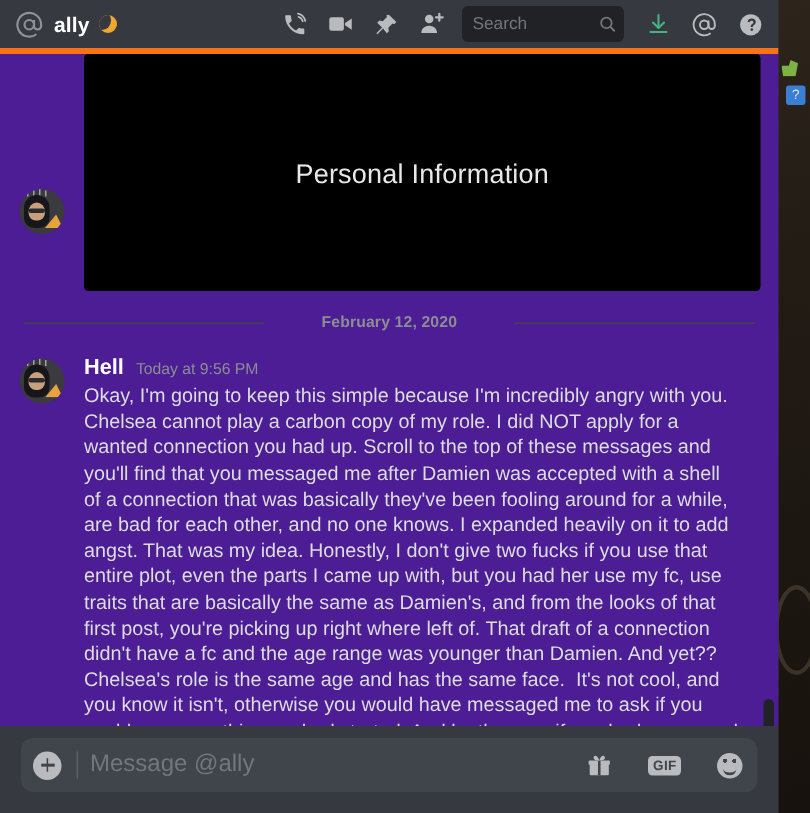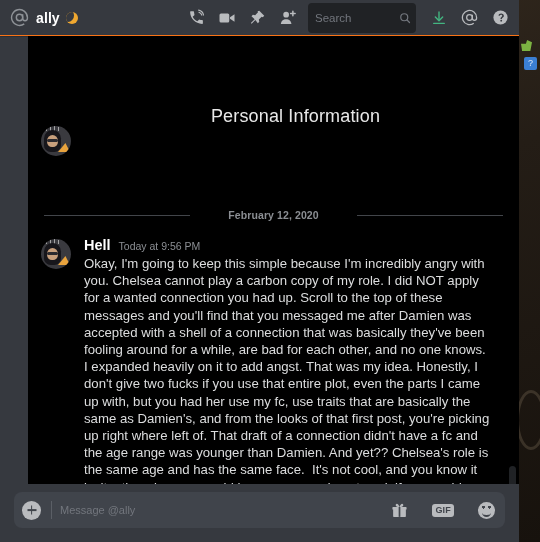--- a/index.html
+++ b/index.html
@@ -42,21 +42,21 @@
     width: 519px; height: 542px;
     background: #36393f;
     display: flex; flex-direction: column;
     overflow: hidden;
   }
 
   
   .header {
     height: 36px; flex: 0 0 36px;
     background: #36393f;
-    border-bottom: 1px solid #f97316;
+    border-bottom: 4px solid #f97316;
     display: flex; align-items: center;
     padding: 0 8px 0 10px;
     box-shadow: 0 1px 0 rgba(0,0,0,.18);
   }
   .hdr-at {
     width: 19px; height: 19px; flex: 0 0 19px;
     margin-right: 7px;
     color: #8e9297;
     display: flex; align-items: center; justify-content: center;
   }
@@ -82,21 +82,21 @@
     left: -4px; top: -3px;
     width: 12px; height: 13px;
     border-radius: 50%;
     background: #36393f;
   }
   .hdr-spacer { flex: 1 1 auto; }
   .hdr-icons { display: flex; align-items: center; gap: 13px; }
   .ico { color: #b9bbbe; display: flex; align-items: center; justify-content: center; cursor: pointer; }
 
   .searchbox {
-    width: 108px; height: 30px;
+    width: 108px; height: 24px;
     background: #202225;
     border-radius: 4px;
     display: flex; align-items: center;
     padding: 0 5px 0 7px;
     margin-left: 11px; margin-right: 3px;
   }
   .searchbox input {
     flex: 1 1 auto; min-width: 0;
     background: transparent; border: 0; outline: 0;
     color: #dcddde; font-size: 11.5px;
@@ -106,22 +106,21 @@
   .search-ico { color: #72767d; flex: 0 0 auto; display: flex; }
 
   .hdr-right { display: flex; align-items: center; gap: 14px; margin-left: 12px; margin-right: 2px; }
   .ico-green { color: #43b581; }
 
   
   .scroller {
     flex: 1 1 auto;
     position: relative;
     overflow: hidden;
-    background: #000000;
-    margin-left: 28px;
+    background: #4c1d95;
   }
   .msg-list { padding-bottom: 8px; }
 
   .msg {
     display: flex;
     padding: 0 12px 0 0;
     position: relative;
   }
   .avatar-col { flex: 0 0 56px; display: flex; justify-content: center; padding-top: 2px; }
   .avatar {
@@ -240,21 +239,21 @@
   .plus-btn::before, .plus-btn::after {
     content: ""; position: absolute; background: #40444b;
     left: 50%; top: 50%;
   }
   .plus-btn::before { width: 9px; height: 1.8px; transform: translate(-50%,-50%); }
   .plus-btn::after  { width: 1.8px; height: 9px; transform: translate(-50%,-50%); }
 
   .composer-input {
     flex: 1 1 auto; min-width: 0;
     background: transparent; border: 0; outline: 0;
-    color: #dcddde; font-size: 11px;
+    color: #dcddde; font-size: 16px;
     font-family: "Liberation Sans", sans-serif;
     border-left: 1px solid #5b5f66;
     padding-left: 8px;
     height: 18px;
   }
   .composer-input::placeholder { color: #72767d; }
 
   .composer-icons { display: flex; align-items: center; gap: 24px; flex: 0 0 auto; margin-left: 8px; }
   .gif-badge {
     background: #b9bbbe; color: #40444b;

